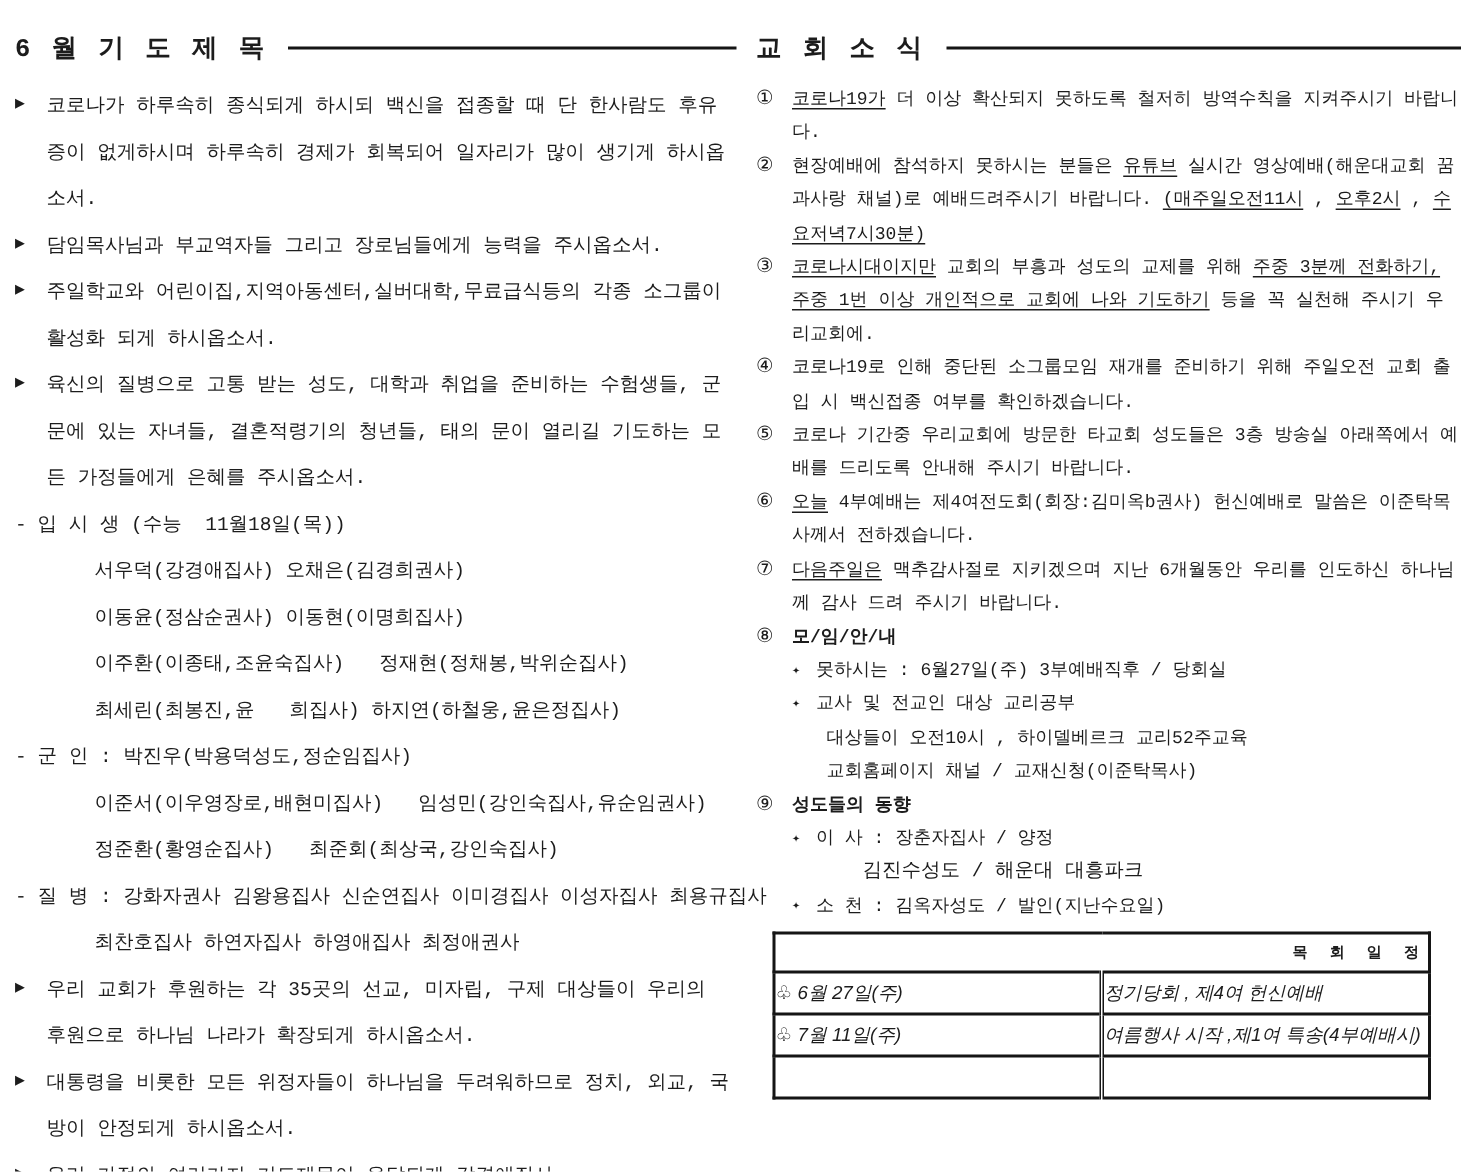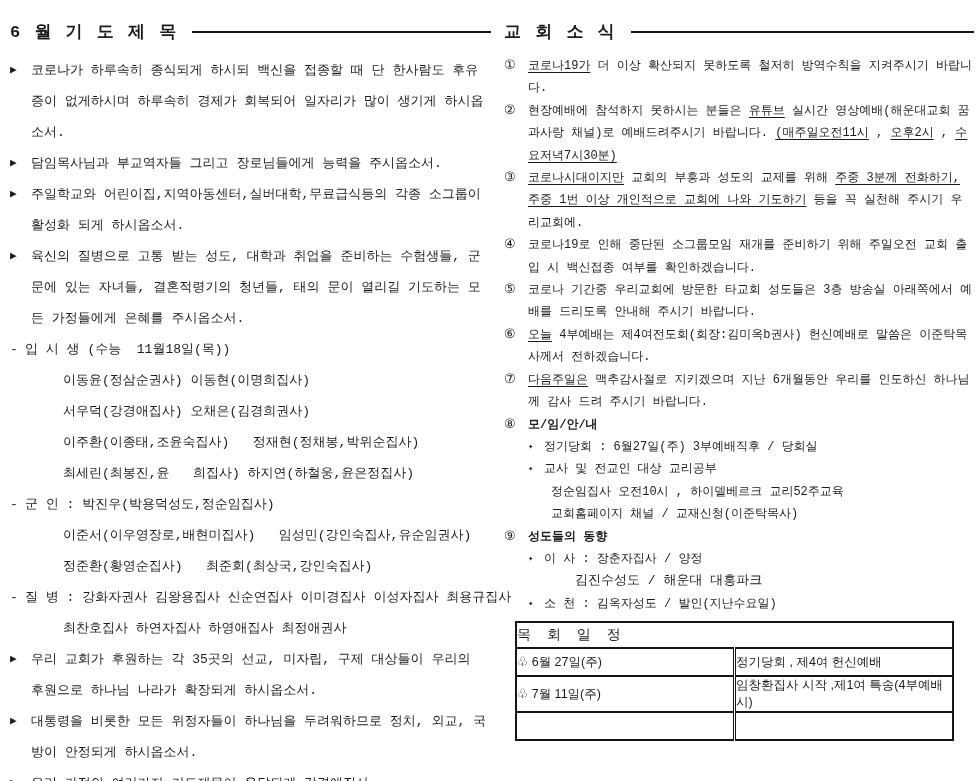--- a/index.html
+++ b/index.html
@@ -34,42 +34,42 @@
   .sub1 .mk{position:absolute;left:24px;top:0;font-size:9px;}
   .sub2{font-size:12px;line-height:22.4px;padding-left:47px;}
   .sub3{font-size:13px;line-height:22.4px;padding-left:71px;}
 
   
   table.schedule{
     position:absolute;left:515px;top:621px;width:439px;
     border-collapse:collapse;table-layout:fixed;font-size:12.5px;color:#1c1c1c;
   }
   table.schedule th, table.schedule td{border:2px solid #151515;padding:0;}
-  table.schedule th{height:24px;font-size:14px;font-weight:normal;letter-spacing:6px;text-align:left;}
-  table.schedule td{height:26px;}
+  table.schedule th{height:24px;font-size:10px;font-weight:bold;letter-spacing:6px;text-align:right;}
+  table.schedule td{height:26px;font-style:italic;}
   td.date{width:104px;padding-left:13px;white-space:pre;}
   td.event{border-left:3px double #151515 !important;padding-left:15px;}
 </style>
 </head>
 <body>
 
 <div class="col col-left">
   <div class="col-title">
     <span class="t">6 월 기 도 제 목</span>
     <span class="rule"></span>
   </div>
 
   <div class="li bullet"><span class="mk">▶</span><span>코로나가 하루속히 종식되게 하시되 백신을 접종할 때 단 한사람도 후유증이 없게하시며 하루속히 경제가 회복되어 일자리가 많이 생기게 하시옵소서.</span></div>
   <div class="li bullet"><span class="mk">▶</span><span>담임목사님과 부교역자들 그리고 장로님들에게 능력을 주시옵소서.</span></div>
   <div class="li bullet"><span class="mk">▶</span><span>주일학교와 어린이집,지역아동센터,실버대학,무료급식등의 각종 소그룹이 활성화 되게 하시옵소서.</span></div>
   <div class="li bullet"><span class="mk">▶</span><span>육신의 질병으로 고통 받는 성도, 대학과 취업을 준비하는 수험생들, 군문에 있는 자녀들, 결혼적령기의 청년들, 태의 문이 열리길 기도하는 모든 가정들에게 은혜를 주시옵소서.</span></div>
 
   <div class="li dash"><span class="mk">-</span><span>입 시 생 (수능  11월18일(목))</span></div>
+  <div class="li name"><span>서우덕(강경애집사) 오채은(김경희권사)</span></div>
   <div class="li name"><span>이동윤(정삼순권사) 이동현(이명희집사)</span></div>
-  <div class="li name"><span>서우덕(강경애집사) 오채은(김경희권사)</span></div>
   <div class="li name"><span>이주환(이종태,조윤숙집사)   정재현(정채봉,박위순집사)</span></div>
   <div class="li name"><span>최세린(최봉진,윤   희집사) 하지연(하철웅,윤은정집사)</span></div>
 
   <div class="li dash"><span class="mk">-</span><span>군 인 : 박진우(박용덕성도,정순임집사)</span></div>
   <div class="li name"><span>이준서(이우영장로,배현미집사)   임성민(강인숙집사,유순임권사)</span></div>
   <div class="li name"><span>정준환(황영순집사)   최준회(최상국,강인숙집사)</span></div>
 
   <div class="li dash nowrap"><span class="mk">-</span><span>질 병 : 강화자권사 김왕용집사 신순연집사 이미경집사 이성자집사 최용규집사</span></div>
   <div class="li name"><span>최찬호집사 하연자집사 하영애집사 최정애권사</span></div>
 
@@ -116,23 +116,23 @@
 
   <div class="n-item">
     <span class="num">⑦</span>
     <span><span class="u">다음주일은</span><span> 맥추감사절로 지키겠으며 지난 6개월동안 우리를 인도하신 하나님께 감사 드려 주시기 바랍니다.</span></span>
   </div>
 
   <div class="n-item">
     <span class="num">⑧</span>
     <span class="hd">모/임/안/내</span>
   </div>
-  <div class="sub1"><span class="mk">✦</span><span>정기당회 : 6월27일(주) 3부예배직후 / 당회실</span></div>
+  <div class="sub1"><span class="mk">✦</span><span>못하시는 : 6월27일(주) 3부예배직후 / 당회실</span></div>
   <div class="sub1"><span class="mk">✦</span><span>교사 및 전교인 대상 교리공부</span></div>
-  <div class="sub2"><span>정순임집사 오전10시 , 하이델베르크 교리52주교육</span></div>
+  <div class="sub2"><span>대상들이 오전10시 , 하이델베르크 교리52주교육</span></div>
   <div class="sub2"><span>교회홈페이지 채널 /  교재신청(이준탁목사)</span></div>
 
   <div class="n-item">
     <span class="num">⑨</span>
     <span class="hd">성도들의 동향</span>
   </div>
   <div class="sub1"><span class="mk">✦</span><span>이 사 : 장춘자집사 / 양정</span></div>
   <div class="sub3"><span>김진수성도 / 해운대 대흥파크</span></div>
   <div class="sub1"><span class="mk">✦</span><span>소 천 : 김옥자성도 / 발인(지난수요일)</span></div>
 </div>
@@ -141,20 +141,20 @@
   <tbody>
       <tr>
     <th colspan="2">목 회 일 정</th>
   </tr>
   <tr>
     <td class="date">♧ 6월 27일(주)</td>
     <td class="event">정기당회 , 제4여 헌신예배</td>
   </tr>
   <tr>
     <td class="date">♧ 7월 11일(주)</td>
-    <td class="event">임창환집사 시작 ,제1여 특송(4부예배시)</td>
+    <td class="event">여름행사 시작 ,제1여 특송(4부예배시)</td>
   </tr>
   <tr>
     <td class="date"></td>
     <td class="event"></td>
   </tr>
 </tbody>
   </table>
 
 </body></html>

